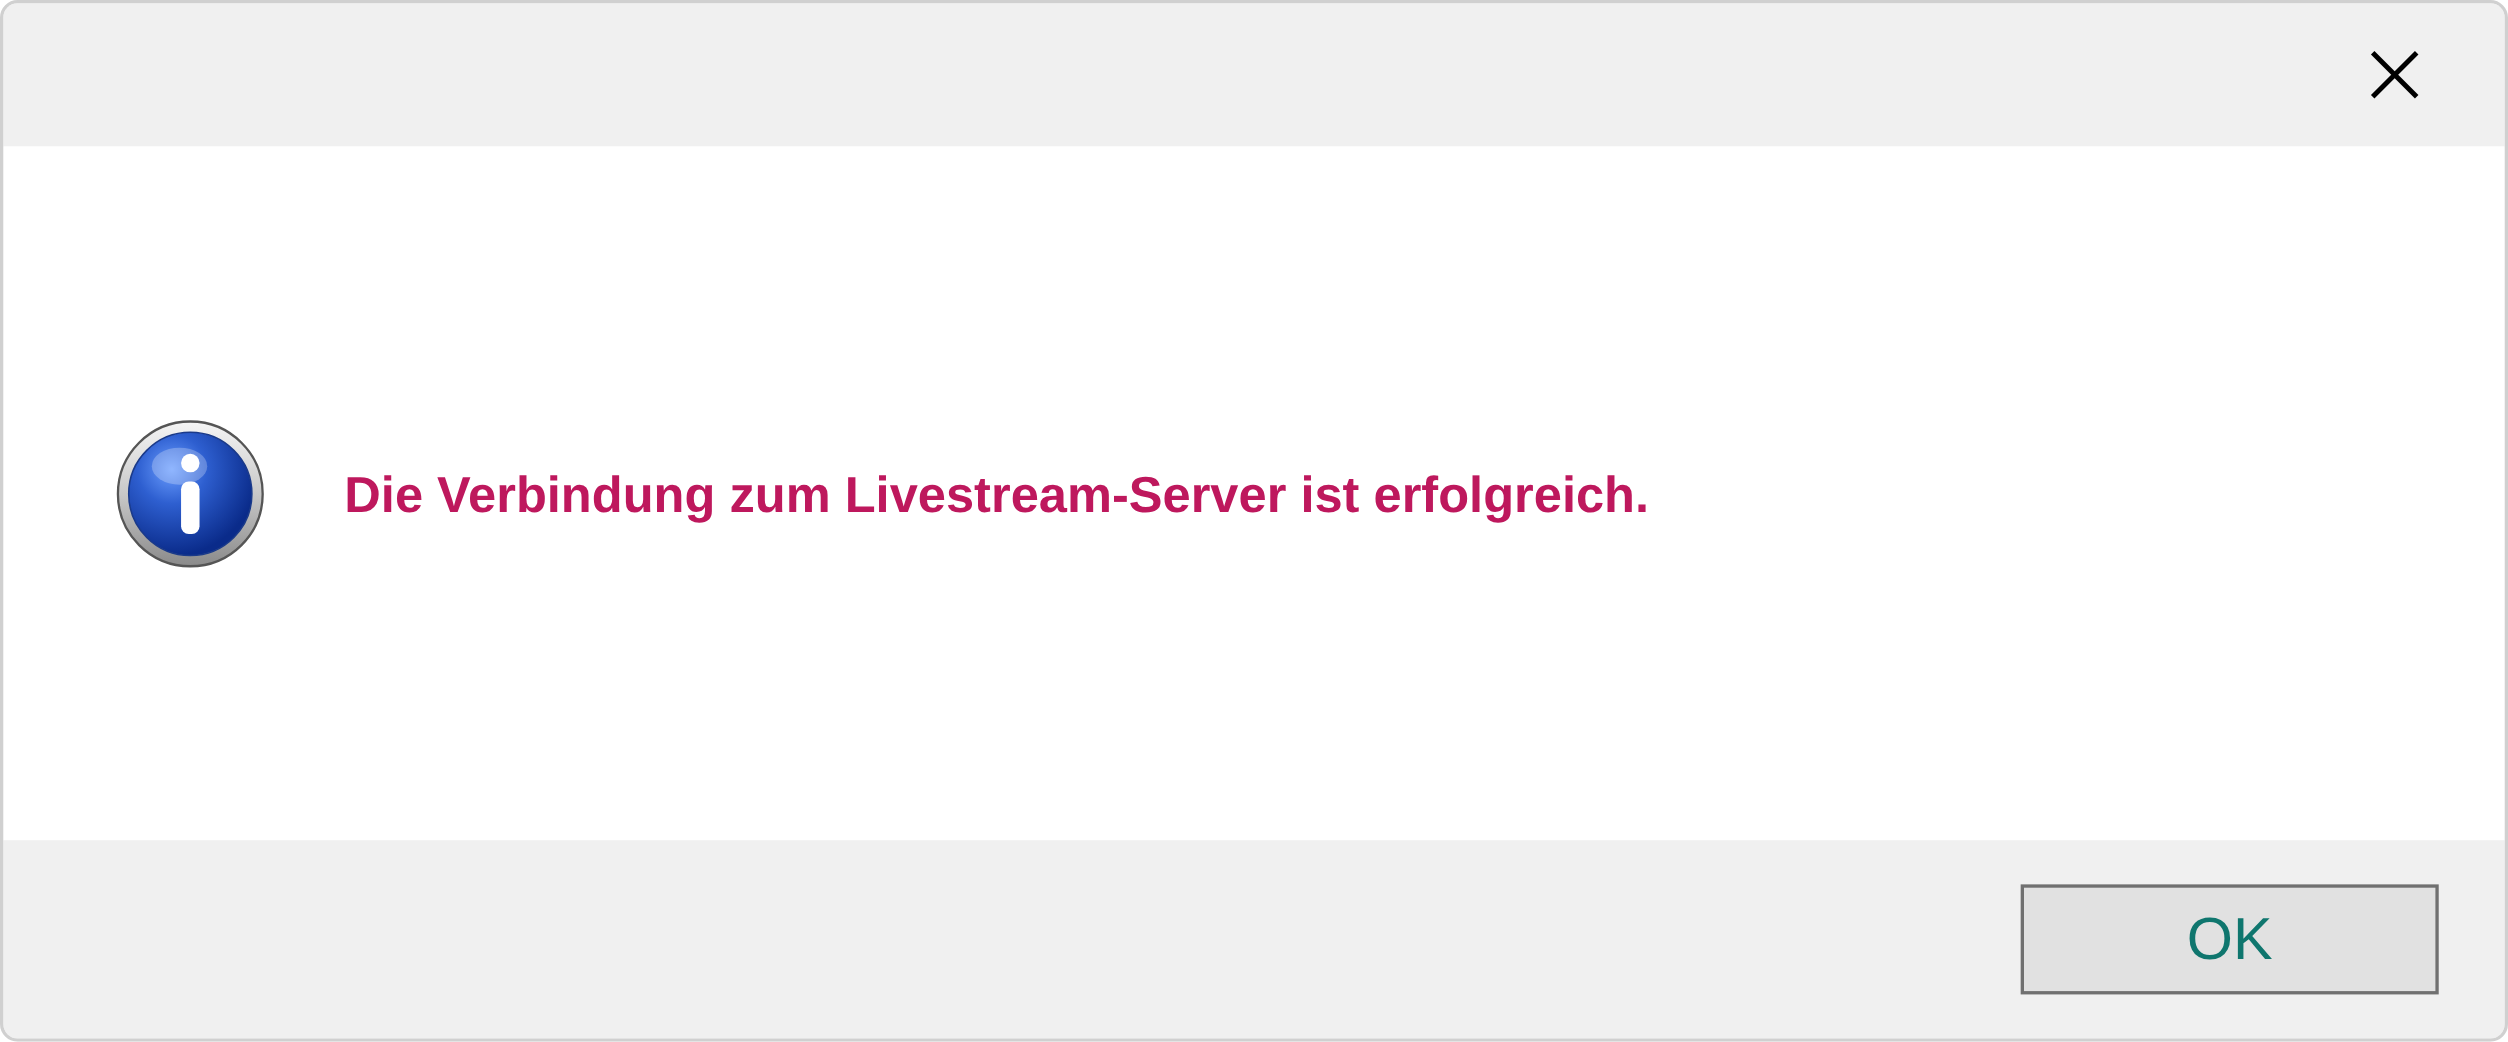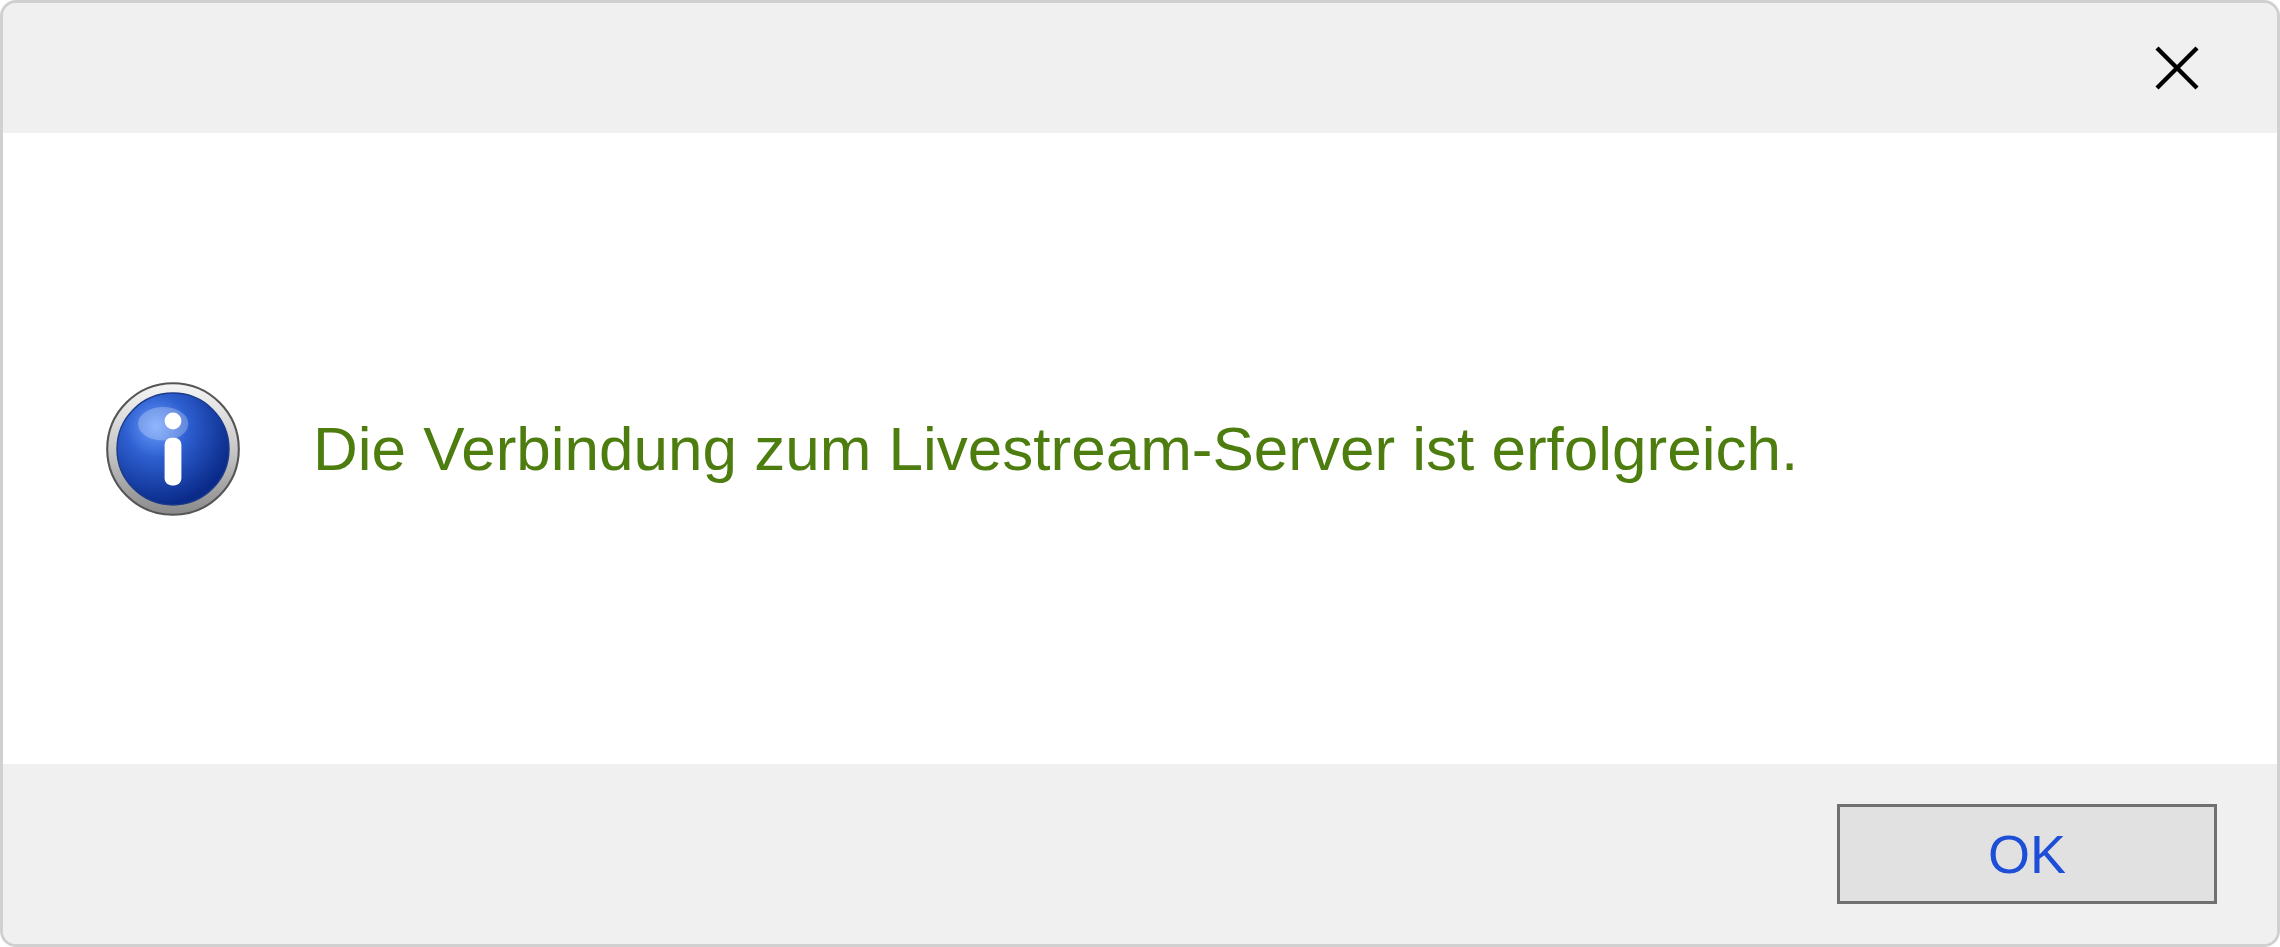--- a/index.html
+++ b/index.html
@@ -68,42 +68,42 @@
       height: 140px;
       flex-shrink: 0;
     }
 
     .info-icon svg {
       width: 100%;
       height: 100%;
     }
 
     .message {
-      font-size: 62px;
-      color: #4d7c0f;
-      font-weight: 400;
+      font-size: 46px;
+      color: #be185d;
+      font-weight: 700;
     }
 
     .footer {
       height: 180px;
       background: #f0f0f0;
       display: flex;
       align-items: center;
       justify-content: flex-end;
       padding: 0 60px;
     }
 
     .ok-button {
       width: 380px;
       height: 100px;
       background: #e1e1e1;
       border: 3px solid #707070;
       font-size: 54px;
       font-family: "Segoe UI", Tahoma, sans-serif;
-      color: #1d4ed8;
+      color: #0f766e;
       cursor: pointer;
       display: flex;
       align-items: center;
       justify-content: center;
     }
   </style>
 </head>
 <body>
 
 <div class="dialog">

